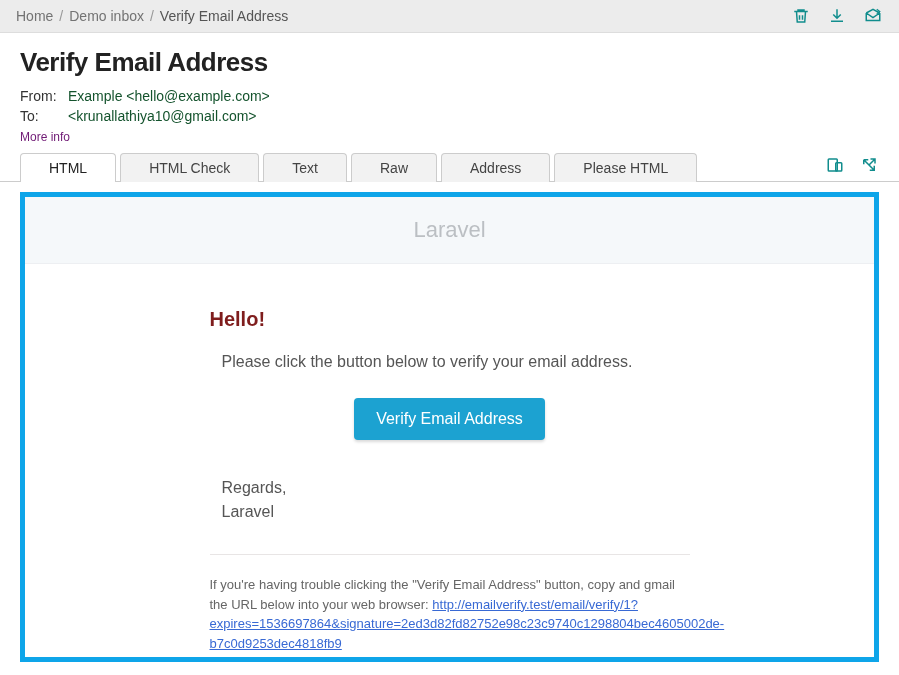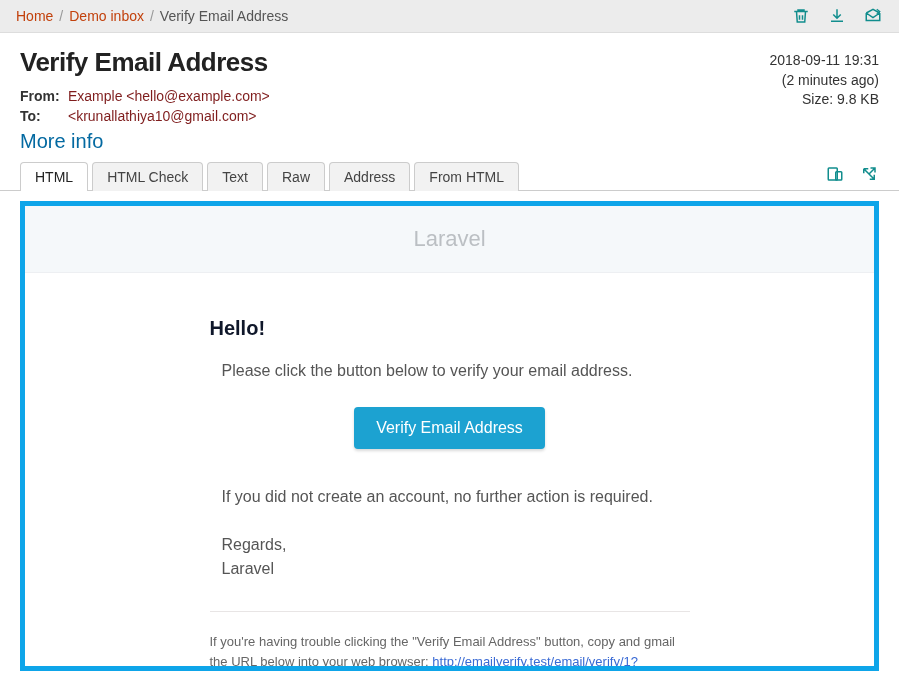--- a/index.html
+++ b/index.html
@@ -1,55 +1,55 @@
 <!DOCTYPE html>
 <html><head>
 <meta charset="utf-8">
 <style>
   * { box-sizing: border-box; }
   html, body { margin: 0; padding: 0; font-family: -apple-system, BlinkMacSystemFont, "Segoe UI", Helvetica, Arial, sans-serif; font-size: 14px; color: #333; }
   body { width: 899px; height: 675px; overflow: hidden; background: #fff; }
-  a { color: #c2410c; text-decoration: none; }
+  a { color: #737373; text-decoration: none; }
 
   .topbar {
     background: #ececec;
     border-bottom: 1px solid #ddd;
     padding: 6px 16px;
     display: flex;
     align-items: center;
     justify-content: space-between;
   }
   .breadcrumbs { display: flex; align-items: center; gap: 6px; font-size: 14px; }
   .breadcrumbs .sep { color: #999; }
   .breadcrumbs .current { color: #555; }
   .topbar-actions { display: flex; gap: 16px; }
   .icon-btn { display: inline-flex; align-items: center; justify-content: center; width: 20px; height: 20px; color: #118d8d; cursor: pointer; }
   .icon-btn svg { width: 18px; height: 18px; stroke: currentColor; fill: none; stroke-width: 2; }
 
   .header-area { padding: 14px 20px 8px 20px; display: flex; justify-content: space-between; align-items: flex-start; }
   .title { font-size: 26px; font-weight: 700; margin: 0 0 8px 0; color: #222; letter-spacing: -0.5px; }
   .meta-row { display: flex; font-size: 14px; padding: 2px 0; }
-  .meta-label { width: 48px; font-weight: 700; }
-  .meta-value { color: #7f1d1d; }
-  .more-info { color: #0369a1; cursor: pointer; padding-top: 4px; font-size: 20px; }
+  .meta-label { width: 48px; font-weight: 400; }
+  .meta-value { color: #14532d; }
+  .more-info { color: #701a75; cursor: pointer; padding-top: 4px; font-size: 12px; }
   .right-meta { text-align: right; font-size: 14px; color: #333; line-height: 1.4; padding-top: 4px;}
 
   .tabs-row {
     display: flex;
     align-items: flex-end;
     justify-content: space-between;
     padding: 0 20px;
     border-bottom: 1px solid #ccc;
   }
   .tabs { display: flex; gap: 4px; }
   .tab {
     border: 1px solid #ccc;
     border-bottom: none;
     border-radius: 4px 4px 0 0;
-    padding: 6px 14px;
+    padding: 6px 28px;
     background: #f2f2f2;
     color: #444;
     font-size: 14px;
     cursor: pointer;
     position: relative;
     top: 1px;
   }
   .tab.active { background: #fff; font-weight: 400; color: #222; }
   .tabs-actions { display: flex; gap: 14px; padding-bottom: 6px; }
 
@@ -74,21 +74,21 @@
     font-family: -apple-system, Helvetica, Arial;
   }
   .email-body {
     max-width: 520px;
     margin: 0 auto;
     padding: 40px 20px 20px 20px;
     color: #555;
     font-size: 16px;
     line-height: 1.5;
   }
-  .email-body h2 { color: #0f172a; margin: 0 0 16px 0; font-size: 20px; font-weight: 700; }
+  .email-body h2 { color: #7f1d1d; margin: 0 0 16px 0; font-size: 20px; font-weight: 700; }
   .email-body p { margin: 0 0 24px 0; padding-left: 12px; }
   .verify-btn {
     display: block;
     margin: 10px auto 36px auto;
     background: #1ca2d1;
     color: #fff;
     font-size: 16px;
     padding: 12px 22px;
     border: none;
     border-radius: 4px;
@@ -142,35 +142,30 @@
     <div class="meta-row">
       <span class="meta-label">From:</span>
       <span class="meta-value">Example &lt;hello@example.com&gt;</span>
     </div>
     <div class="meta-row">
       <span class="meta-label">To:</span>
       <span class="meta-value">&lt;krunallathiya10@gmail.com&gt;</span>
     </div>
     <div class="more-info">More info</div>
   </div>
-  <div class="right-meta">
-    <div>2018-09-11 19:31</div>
-    <div>(2 minutes ago)</div>
-    <div>Size: 9.8 KB</div>
-  </div>
 </div>
 
 <div class="tabs-row">
   <div class="tabs">
     <div class="tab active">HTML</div>
     <div class="tab">HTML Check</div>
     <div class="tab">Text</div>
     <div class="tab">Raw</div>
     <div class="tab">Address</div>
-    <div class="tab">From HTML</div>
+    <div class="tab">Please HTML</div>
   </div>
   <div class="tabs-actions">
     <span class="icon-btn">
       <svg viewBox="0 0 24 24">
           <rect x="3" y="4" width="12" height="16" rx="1"></rect>
           <rect x="13" y="9" width="8" height="11" rx="1"></rect>
         </svg>
     </span>
     <span class="icon-btn">
       <svg viewBox="0 0 24 24">
@@ -181,21 +176,20 @@
   </div>
 </div>
 
 <div class="content-wrap">
   <div class="email-viewport">
     <div class="email-header-bar">Laravel</div>
     <div class="email-body">
       <h2>Hello!</h2>
       <p>Please click the button below to verify your email address.</p>
       <button class="verify-btn">Verify Email Address</button>
-      <p>If you did not create an account, no further action is required.</p>
       <div class="signoff">
         <p>Regards,</p>
         <p>Laravel</p>
       </div>
       <div class="divider"></div>
       <div class="email-footnote">
         <span>If you're having trouble clicking the "Verify Email Address" button, copy and gmail the URL below into your web browser: </span>
         <a href="#">http://emailverify.test/email/verify/1?expires=1536697864&amp;signature=2ed3d82fd82752e98c23c9740c1298804bec4605002de-b7c0d9253dec4818fb9</a>
       </div>
     </div>

